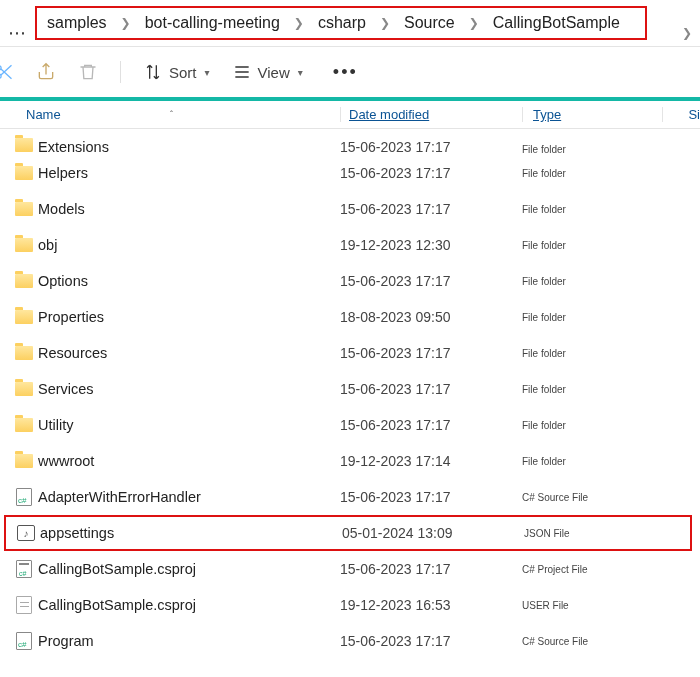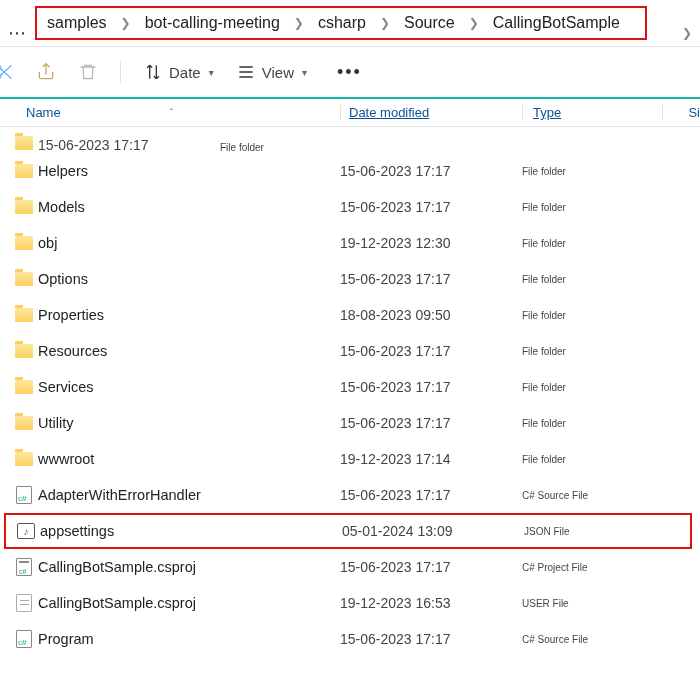--- a/index.html
+++ b/index.html
@@ -44,21 +44,21 @@
   }
   .tool { display: flex; align-items: center; gap: 6px; color: #444; cursor: pointer; }
   .tool.disabled { color: #b8b8b8; cursor: default; }
   .sep { width: 1px; height: 22px; background: #e0e0e0; }
   .tlabel { font-size: 15px; }
   .chev-sm { font-size: 10px; color: #666; margin-left: 2px; }
   .ellipsis { font-size: 18px; letter-spacing: 2px; color: #333; padding: 0 8px; }
   
   .headers {
     display: flex;
-    border-top: 2px solid #14b8a6;
+    border-top: 4px solid #14b8a6;
     border-bottom: 1px solid #e4e4e4;
     padding: 6px 0;
     font-size: 13px;
     color: #0b5394;
   }
   .col-name { width: 340px; padding-left: 26px; position: relative; }
   .col-date { width: 182px; padding-left: 8px; text-decoration: underline; }
   .col-type { width: 140px; padding-left: 10px; text-decoration: underline; }
   .col-size { flex: 1; padding-left: 8px; text-align: right; }
   .colborder { border-left: 1px solid #e4e4e4; }
@@ -161,21 +161,21 @@
   <span class="tool disabled">
     <svg class="ico" viewBox="0 0 24 24" fill="none" stroke="#b8b8b8" stroke-width="1.6">
         <path d="M3 6h18M8 6V4h8v2M6 6l1 14h10l1-14"></path>
       </svg>
   </span>
   <span class="sep"></span>
   <span class="tool">
     <svg class="ico" viewBox="0 0 24 24" fill="none" stroke="#333" stroke-width="1.6">
         <path d="M8 4v16M8 4l-3 3M8 4l3 3M16 20V4M16 20l-3-3M16 20l3-3"></path>
       </svg>
-    <span class="tlabel">Date</span>
+    <span class="tlabel">Sort</span>
     <span class="chev-sm">▾</span>
   </span>
   <span class="tool">
     <svg class="ico" viewBox="0 0 24 24" fill="none" stroke="#333" stroke-width="1.8">
         <path d="M4 6h16M4 12h16M4 18h16"></path>
       </svg>
     <span class="tlabel">View</span>
     <span class="chev-sm">▾</span>
   </span>
   <span class="ellipsis">•••</span>
@@ -195,20 +195,21 @@
   <div class="col-size colborder">
     <span>Si</span>
   </div>
 </div>
 
 <div class="filelist" id="filelist">
     <div class="row cut">
       <span class="icon">
         <span class="folder-icon"></span>
       </span>
+      <span class="fname">Extensions</span>
       <span class="fdate">15-06-2023 17:17</span>
       <span class="ftype">File folder</span>
     </div>
     <div class="row">
       <span class="icon">
         <span class="folder-icon"></span>
       </span>
       <span class="fname">Helpers</span>
       <span class="fdate">15-06-2023 17:17</span>
       <span class="ftype">File folder</span>

